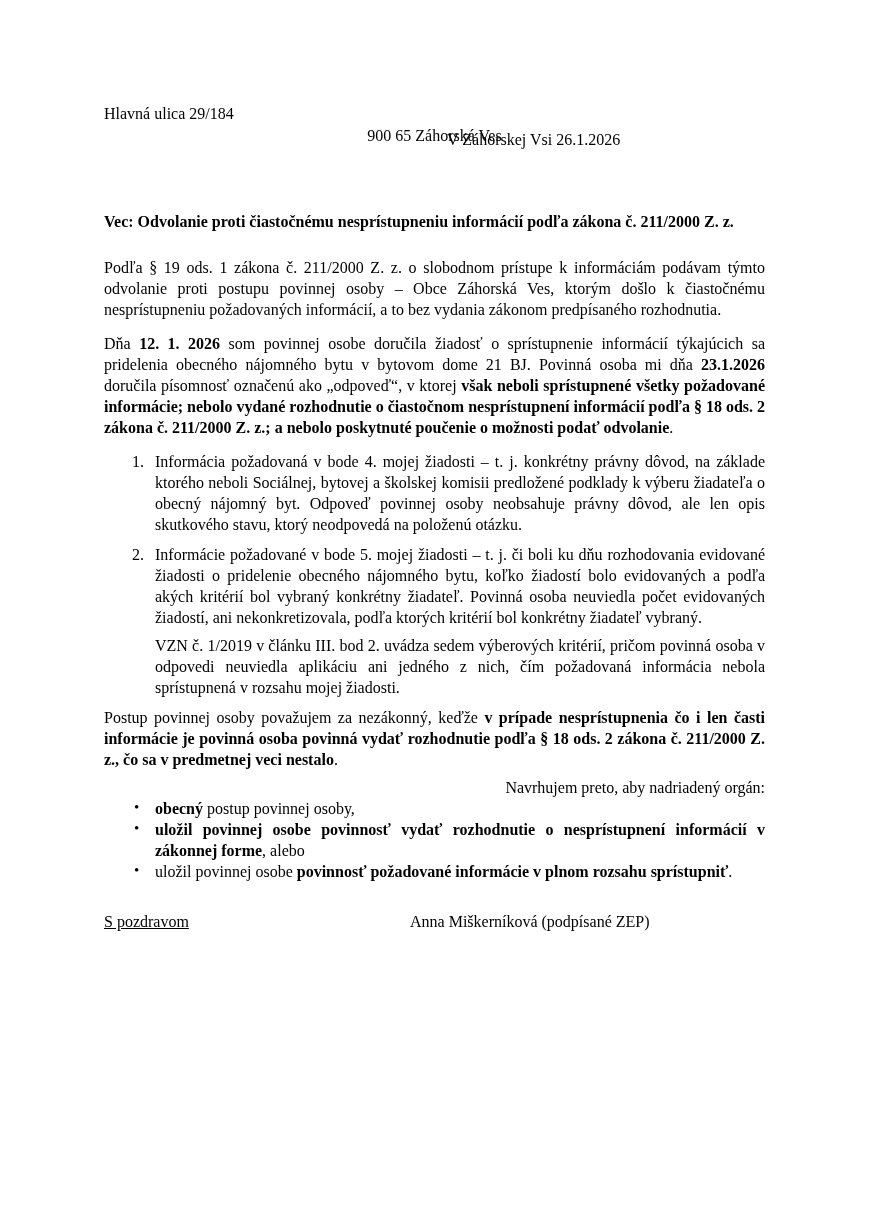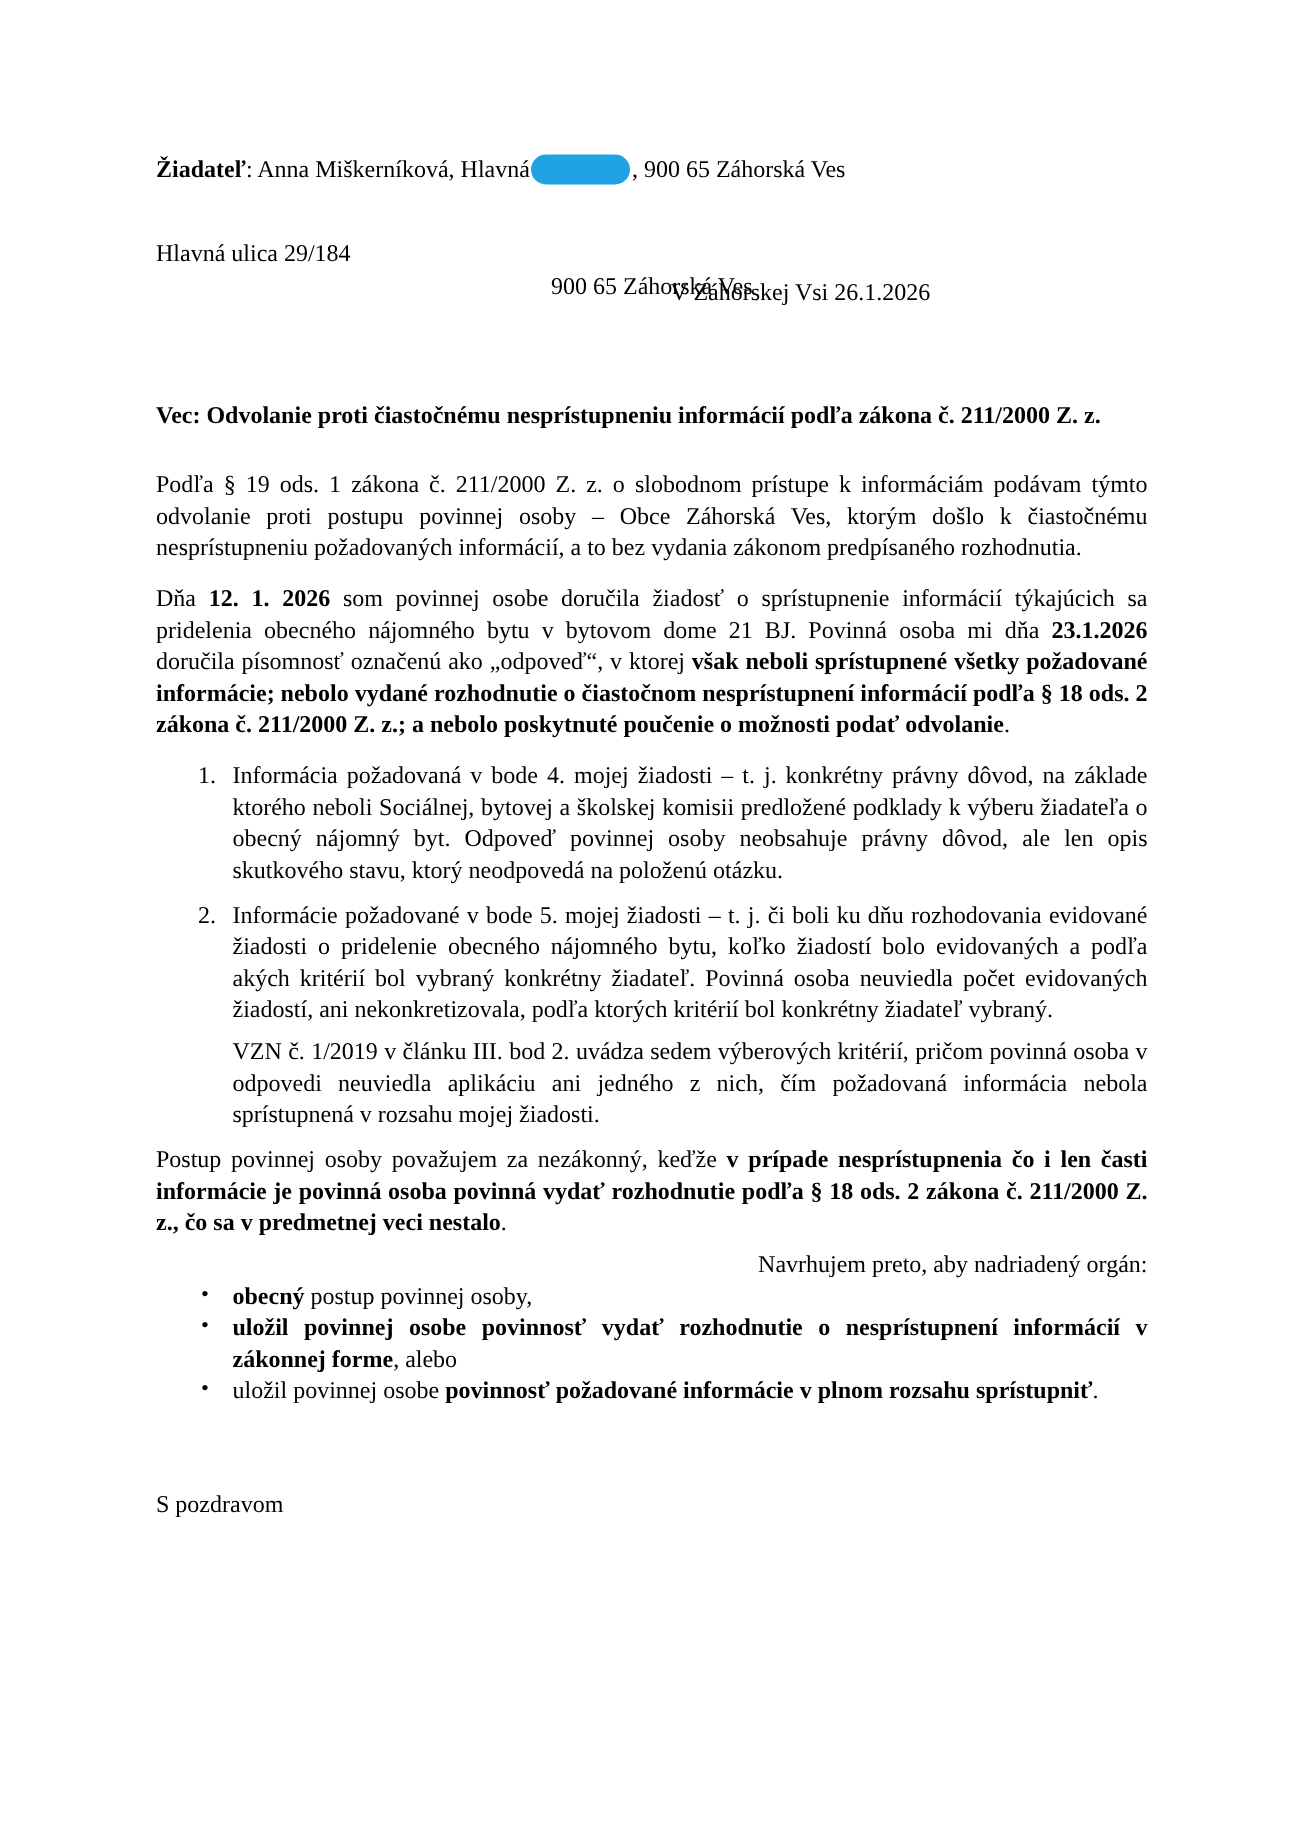--- a/index.html
+++ b/index.html
@@ -72,37 +72,35 @@
   }
   .bullet-item .marker {
     position: absolute;
     left: 30px;
     top: -1px;
     font-size: 15px;
   }
 
   .signature-row {
     position: relative;
-    margin-top: 55px;
+    margin-top: 29px;
+    text-decoration: underline;
   }
   .signature-name {
     position: absolute;
     left: 306px;
     top: 0;
     white-space: nowrap;
   }
 </style>
 </head>
 <body>
 
 <div class="page" style="color: rgb(0, 0, 0); background: rgb(255, 255, 255);">
 
-  <p class="applicant-line">
-    <span class="b">Žiadateľ</span><span>: Anna Miškerníková, Hlavná</span><span class="redaction-pill" style="background: rgb(31, 163, 227);"></span><span>, 900 65 Záhorská Ves</span>
-  </p>
 
   <div class="recipient-block">
     <p>Hlavná ulica 29/184</p>
     <p class="recipient-last">
       <span>900 65 Záhorská Ves</span>
       <span class="place-date">V Záhorskej Vsi 26.1.2026</span>
     </p>
   </div>
 
   <p class="subject">Vec: Odvolanie proti čiastočnému nesprístupneniu informácií podľa zákona č. 211/2000 Z. z.</p>
@@ -136,15 +134,16 @@
     <span class="marker">•</span>
     <span><span class="b">uložil povinnej osobe povinnosť vydať rozhodnutie o nesprístupnení informácií v zákonnej forme</span><span>, alebo</span></span>
   </div>
   <div class="bullet-item justify">
     <span class="marker">•</span>
     <span><span>uložil povinnej osobe </span><span class="b">povinnosť požadované informácie v plnom rozsahu sprístupniť</span><span>.</span></span>
   </div>
 
   <div class="signature-row">
     <span>S pozdravom</span>
+    <span class="signature-name">Anna Miškerníková (podpísané ZEP)</span>
   </div>
 
 </div>
 
 </body></html>

